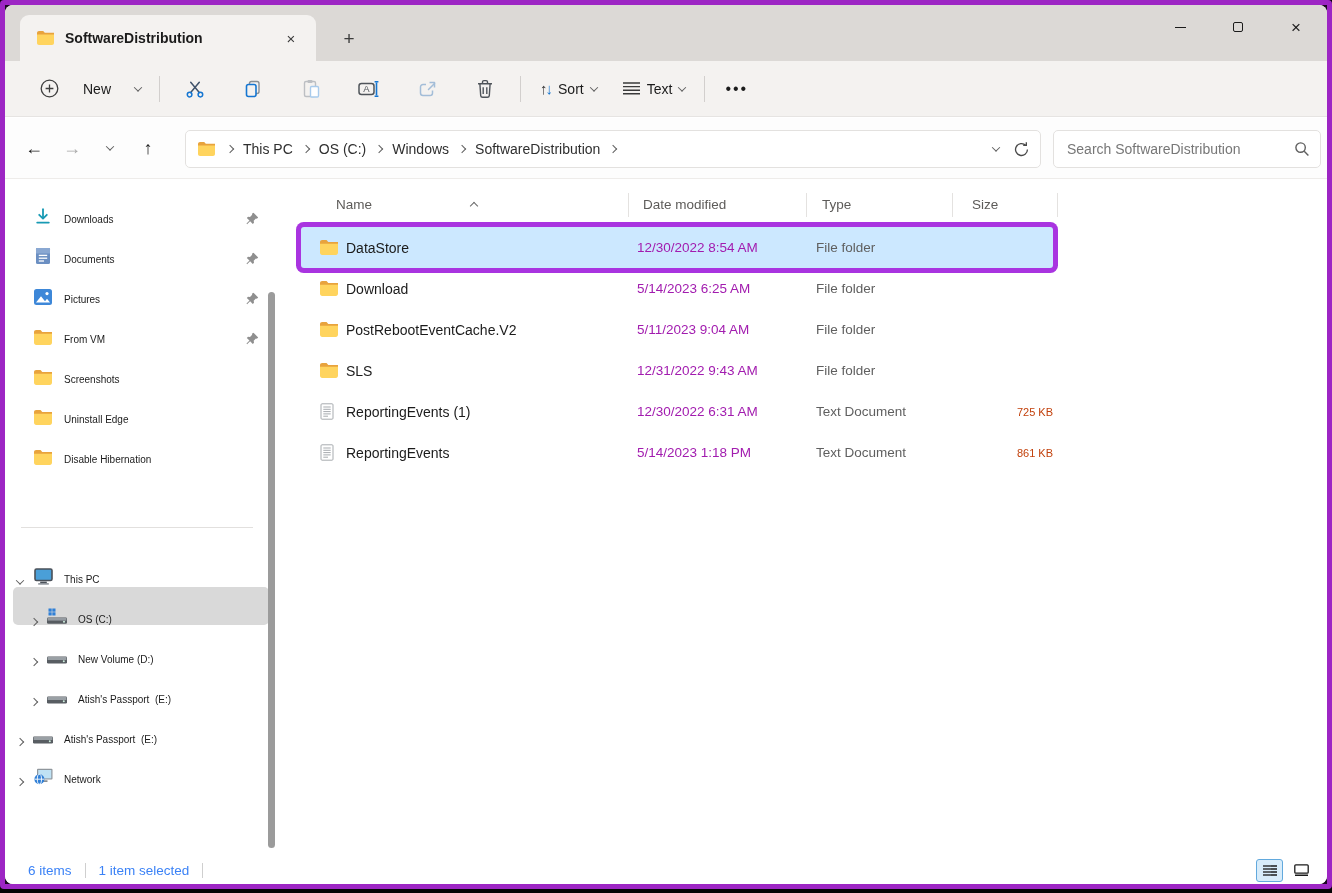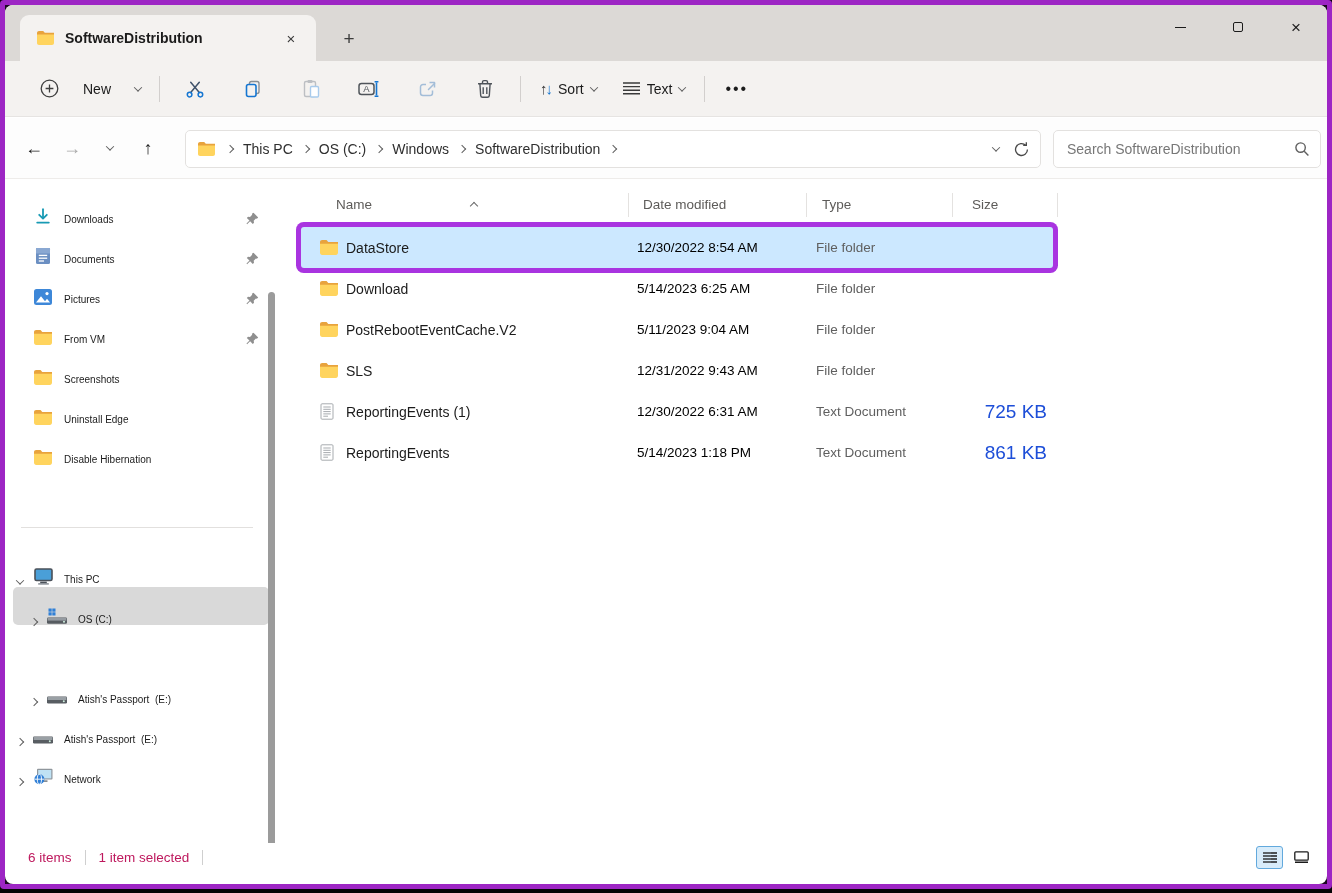--- a/index.html
+++ b/index.html
@@ -73,27 +73,27 @@
   
   .filearea{position:relative;flex:1;height:100%;text-align:right;}
   .fhead{position:absolute;left:6px;top:11px;width:760px;height:28px;font-size:13.5px;color:#5d5b59;}
   .fhead span{position:absolute;top:6px;}
   .h-sep{position:absolute;top:2px;width:1px;height:24px;background:#e4e2e0;}
   .sortmark{position:absolute;left:170px;top:-8px;}
   .rows{position:absolute;left:6px;top:47px;width:752px;}
   .frow{position:relative;height:41px;display:flex;align-items:center;font-size:14px;border-radius:3px;padding-left:22px;}
   .frow .f-icon{position:absolute;left:19px;display:flex;}
   .c-name{position:absolute;left:45px;color:#1b1b1b;white-space:nowrap;}
-  .c-date{position:absolute;left:336px;color:#000000;font-size:13.5px;white-space:nowrap;}
+  .c-date{position:absolute;left:336px;color:#a21caf;font-size:13.5px;white-space:nowrap;}
   .c-type{position:absolute;left:515px;color:#5f5f5f;font-size:13.5px;white-space:nowrap;}
-  .c-size{position:absolute;right:6px;color:#1d4ed8;font-size:19px;}
+  .c-size{position:absolute;right:0;color:#c2410c;font-size:11px;}
   .frow.sel{background:var(--sel-blue);box-shadow:0 0 0 5px var(--purple-box);}
 
   
-  .statusbar{position:absolute;left:0;bottom:13px;width:100%;height:28px;background:#fff;display:flex;align-items:center;padding-left:23px;font-size:13.5px;color:#be185d;}
+  .statusbar{position:absolute;left:0;bottom:0;width:100%;height:28px;background:#fff;display:flex;align-items:center;padding-left:23px;font-size:13.5px;color:#3b82f6;}
   .st-sep{width:1px;height:15px;background:#cfcfcf;margin:0 13px;}
   .st-right{margin-left:auto;margin-right:12px;display:flex;gap:5px;}
   .viewtoggle{width:27px;height:23px;display:flex;align-items:center;justify-content:center;border:1px solid transparent;border-radius:3px;}
   .viewtoggle.active{background:#d8ecfa;border-color:#62a9dd;}
   svg{display:block;}
 </style>
 </head>
 <body>
 
 <div class="frame">
@@ -411,20 +411,33 @@
                   <rect x="5.3" y="4.3" width="3.2" height="3.2"></rect>
                 </g>
                 <rect x="0" y="9.5" width="20" height="6.3" rx="1.2" fill="#565b60"></rect>
                 <rect x="0.6" y="10" width="18.8" height="2.6" fill="#959ba1"></rect>
                 <circle cx="17" cy="13.7" r="1" fill="#cdeedd"></circle>
               </svg>
         </span>
         <span class="si-label">OS (C:)</span>
       </div>
 
+      <div class="side-item" style="top:447px;padding-left:14px">
+        <span class="tree-chev">
+              <span class="chev right"></span>
+            </span>
+        <span class="si-icon">
+          <svg width="20" height="10" viewBox="0 0 20 10">
+                <rect x="0" y="1.5" width="20" height="7" rx="1.2" fill="#585d62"></rect>
+                <rect x="0.6" y="2" width="18.8" height="3" fill="#9aa0a5"></rect>
+                <circle cx="16.8" cy="6.2" r="1" fill="#cdeedd"></circle>
+              </svg>
+        </span>
+        <span class="si-label">New Volume (D:)</span>
+      </div>
 
       <div class="side-item" style="top:487px;padding-left:14px">
         <span class="tree-chev">
               <span class="chev right"></span>
             </span>
         <span class="si-icon">
           <svg width="20" height="10" viewBox="0 0 20 10">
                 <rect x="0" y="1.5" width="20" height="7" rx="1.2" fill="#585d62"></rect>
                 <rect x="0.6" y="2" width="18.8" height="3" fill="#9aa0a5"></rect>
                 <circle cx="16.8" cy="6.2" r="1" fill="#cdeedd"></circle>

